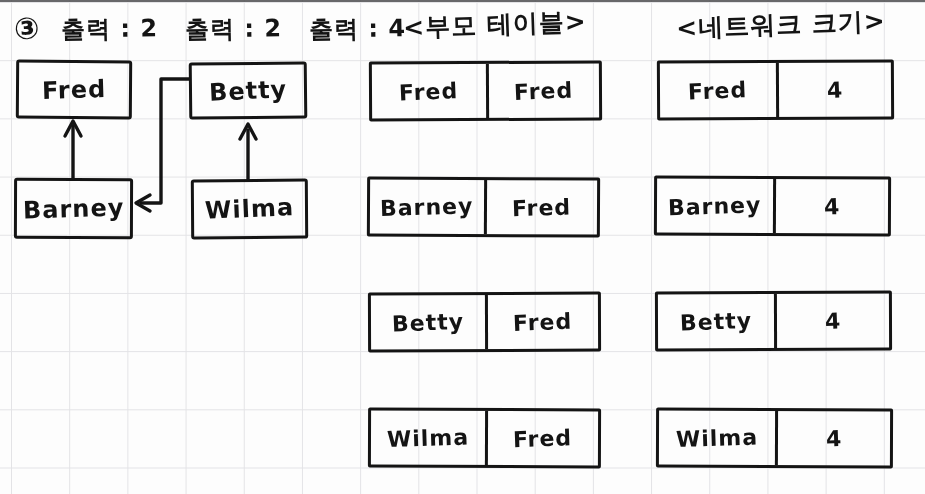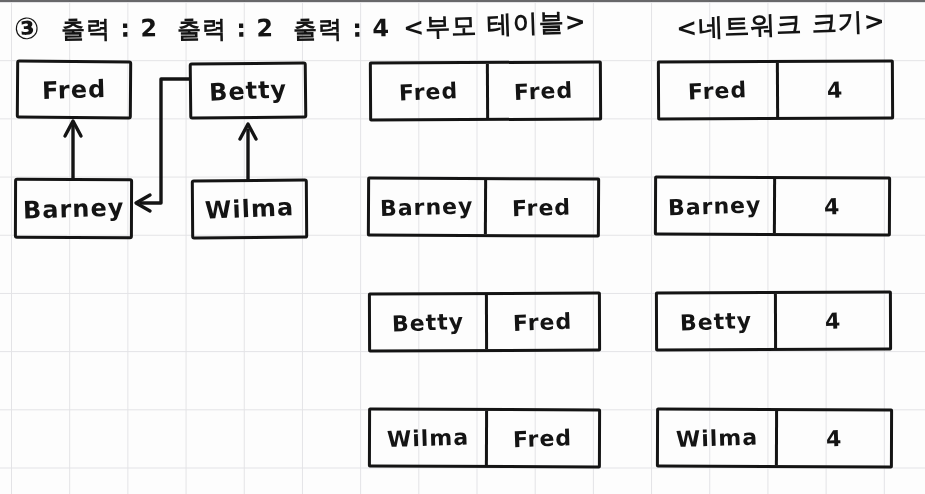--- a/index.html
+++ b/index.html
@@ -26,21 +26,21 @@
   
   .annotation {
     position: absolute; top: 12px; left: 14px;
     display: flex; align-items: center;
     font-weight: 700;
   }
   .step-marker {
     font-size: 30px; line-height: 34px;
     transform: rotate(-4deg);
   }
-  .outputs { display: flex; gap: 19px; margin-left: 22px; }
+  .outputs { display: flex; gap: 27px; margin-left: 22px; }
   .output-label {
     font-size: 24px; letter-spacing: 1px;
     transform: rotate(-1deg);
     white-space: nowrap;
   }
   
   .node {
     position: absolute;
     border: 3.5px solid #141414;
     border-radius: 3px;

